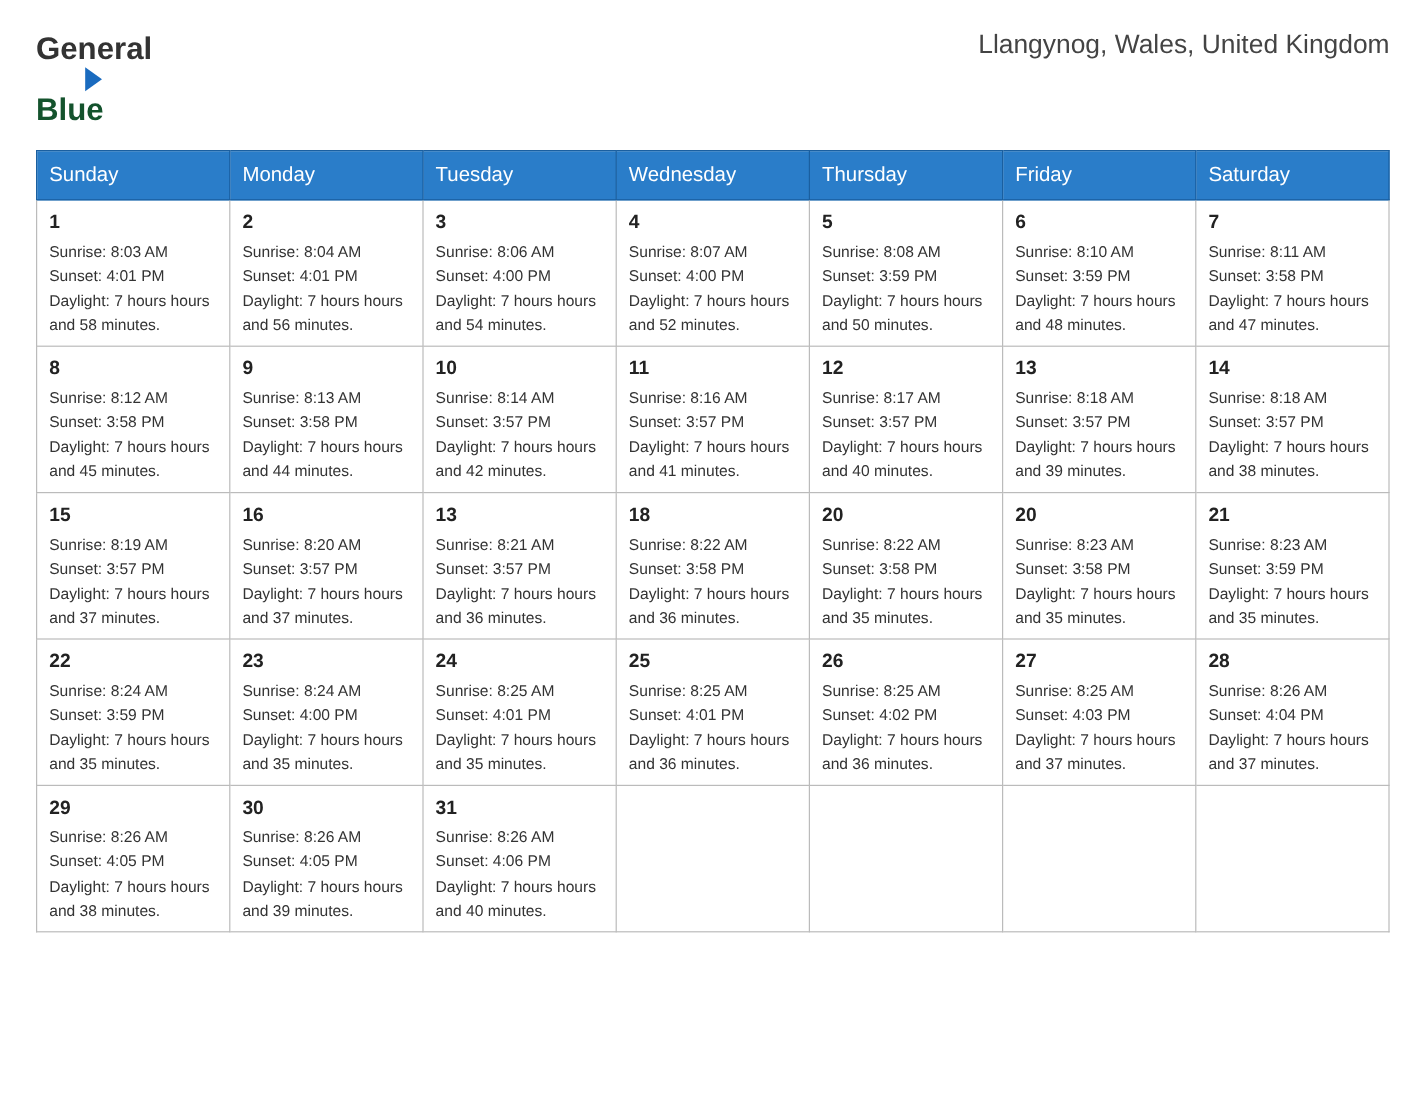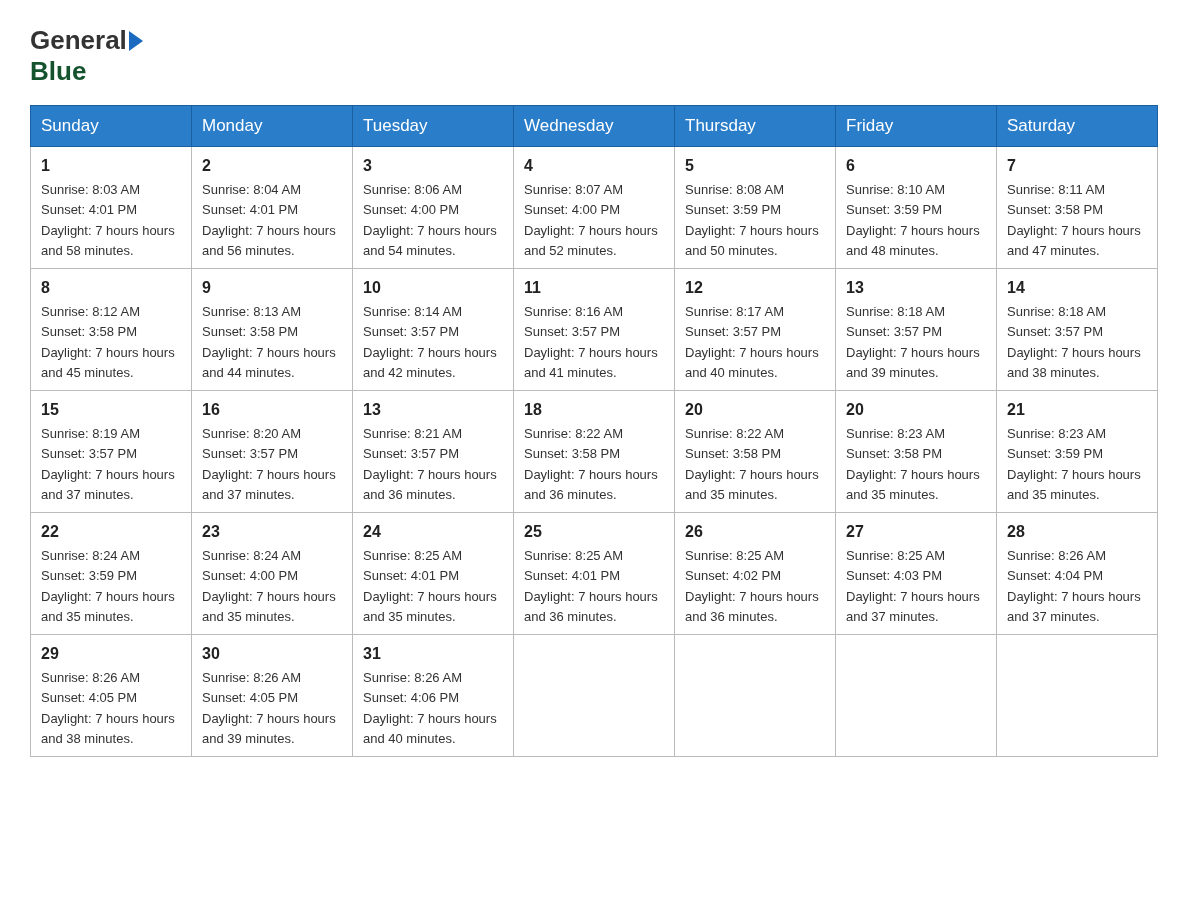--- a/index.html
+++ b/index.html
@@ -21,20 +21,21 @@
       flex-direction: column;
       align-items: flex-start;
       padding-top: 5px;
     }
     .logo-text {
       display: flex;
       align-items: center;
       font-size: 26px;
       font-weight: bold;
       color: #333;
+      flex-direction: column;
     }
     .logo-general { color: #333; }
     .logo-arrow {
       display: inline-block;
       width: 0;
       height: 0;
       border-left: 14px solid #1a6bbf;
       border-top: 10px solid transparent;
       border-bottom: 10px solid transparent;
       margin: 0 2px;
@@ -103,20 +104,21 @@
 
 <div class="header">
   <div class="logo">
     <div class="logo-text">
       <span class="logo-general">General</span>
       <span class="logo-arrow"></span>
     </div>
     <span class="logo-blue">Blue</span>
   </div>
   <div class="title-section">
+    <div class="location">Llangynog, Wales, United Kingdom</div>
   </div>
 </div>
 
 <table class="calendar">
   <thead>
     <tr>
       <th>Sunday</th>
       <th>Monday</th>
       <th>Tuesday</th>
       <th>Wednesday</th>

